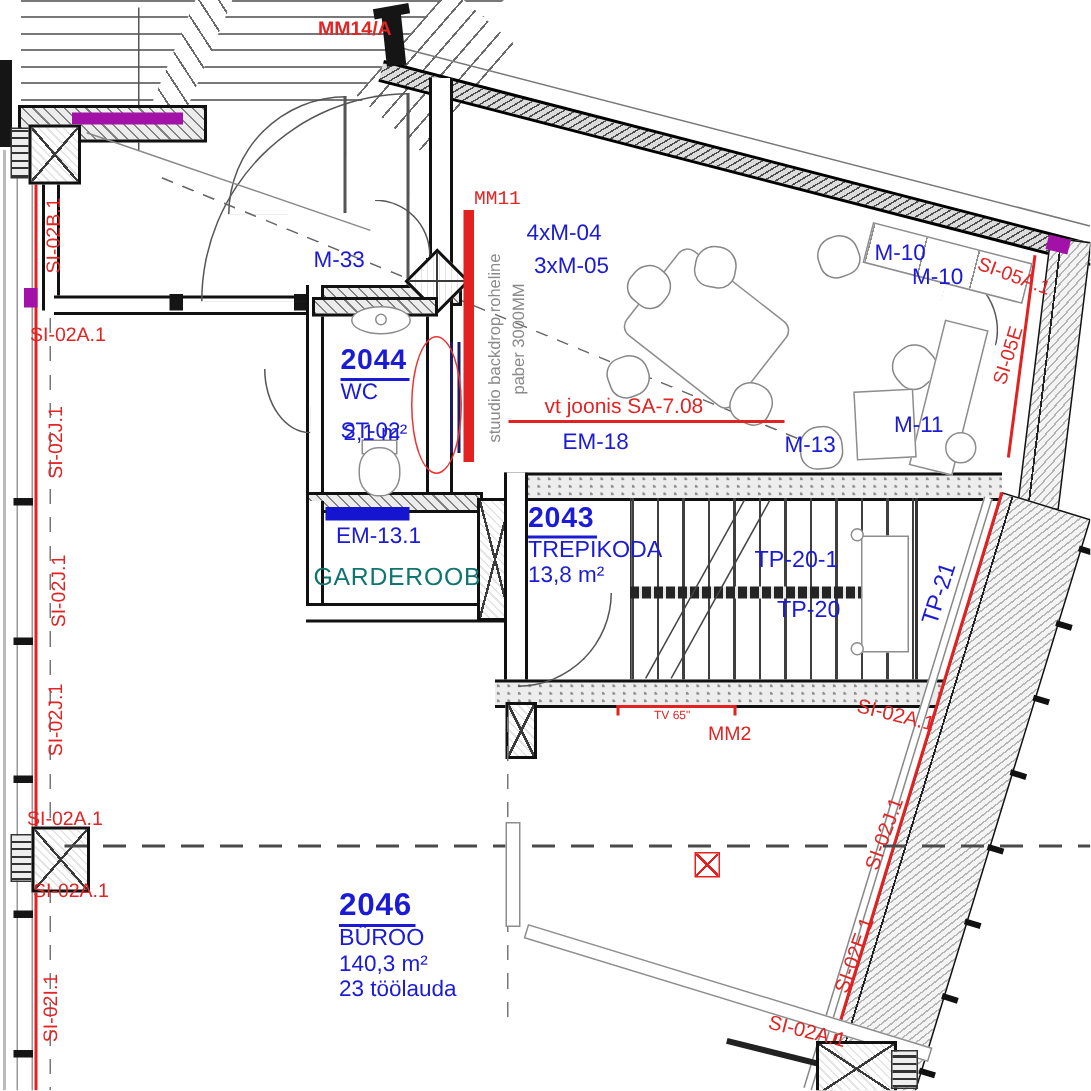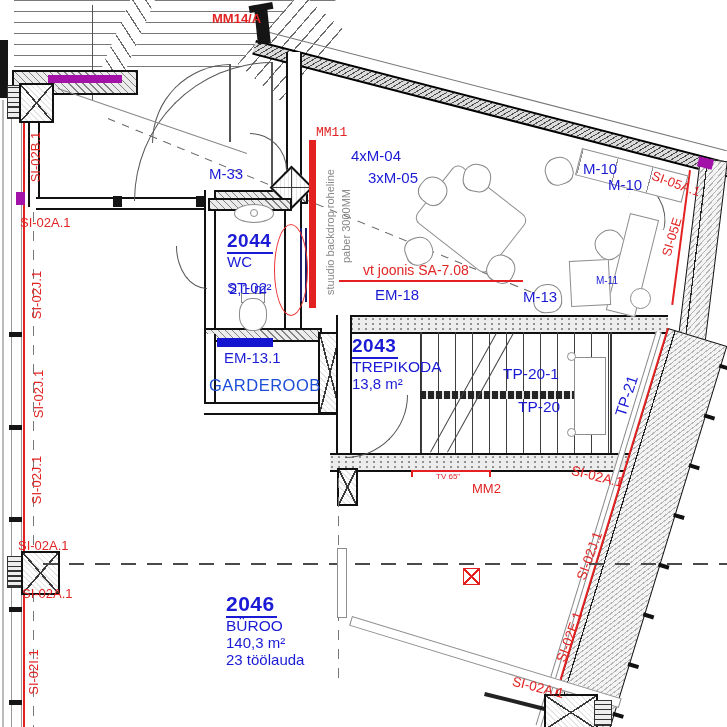--- a/index.html
+++ b/index.html
@@ -203,24 +203,24 @@
   <div class="lbl red" style="left:597px;top:477px;font-size:13.5px;transform:translate(-50%,-50%) rotate(14deg);">SI-02A.1</div>
   <div class="lbl red rotc" style="left:590px;top:556px;font-size:13.5px;transform:translate(-50%,-50%) rotate(-70deg);">SI-02J.1</div>
   <div class="lbl red rotc" style="left:570px;top:637px;font-size:13.5px;transform:translate(-50%,-50%) rotate(-70deg);">SI-02E.1</div>
   <div class="lbl red" style="left:538px;top:688px;font-size:13.5px;transform:translate(-50%,-50%) rotate(14deg);">SI-02A.1</div>
 
   <div class="lbl grayt rotc" style="left:331px;top:232px;font-size:11px;">stuudio backdrop roheline</div>
   <div class="lbl grayt rotc" style="left:347px;top:226px;font-size:11px;">paber 3000MM</div>
 
   <div class="lbl blue" style="left:209px;top:166px;font-size:15px;">M-33</div>
   <div class="lbl blue" style="left:351px;top:148px;font-size:15px;">4xM-04</div>
-  <div class="lbl blue" style="left:356px;top:170px;font-size:15px;margin-left:12px;">3xM-05</div>
+  <div class="lbl blue" style="left:356px;top:170px;font-size:15px;">3xM-05</div>
   <div class="lbl blue" style="left:583px;top:161px;font-size:15px;">M-10</div>
   <div class="lbl blue" style="left:608px;top:177px;font-size:15px;">M-10</div>
-  <div class="lbl blue" style="left:596px;top:276px;font-size:10px;">M-11</div>
+  <div class="lbl blue" style="left:596px;top:276px;font-size:15px;">M-11</div>
   <div class="lbl blue" style="left:523px;top:289px;font-size:15px;">M-13</div>
   <div class="lbl blue" style="left:375px;top:287px;font-size:15px;">EM-18</div>
   <div class="lbl blue" style="left:224px;top:350px;font-size:15px;">EM-13.1</div>
   <div class="lbl blue" style="left:503px;top:366px;font-size:15.5px;">TP-20-1</div>
   <div class="lbl blue" style="left:518px;top:399px;font-size:15.5px;">TP-20</div>
   <div class="lbl blue rotc" style="left:627px;top:396px;font-size:15.5px;transform:translate(-50%,-50%) rotate(-72deg);">TP-21</div>
 
 
   <div class="lbl blue" style="left:227px;top:231px;">
     <span class="num" style="font-size:19px;">2044</span><br>
@@ -228,21 +228,21 @@
   </div>
   <div class="lbl blue" style="left:229px;top:281px;font-size:15px;">2,1 m²</div>
   <div class="lbl blue" style="left:227px;top:280px;font-size:15px;">ST-02</div>
 
   <div class="lbl blue" style="left:352px;top:336px;">
     <span class="num" style="font-size:19px;">2043</span><br>
     <span style="font-size:15.5px;text-align:right;">TREPIKODA</span><br>
     <span style="font-size:15px;">13,8 m²</span>
   </div>
 
-  <div class="lbl grayt" style="left:209px;top:377px;font-size:16.5px;letter-spacing:0.5px;color:#1d4ed8;">GARDEROOB</div>
+  <div class="lbl grayt" style="left:209px;top:377px;font-size:16.5px;letter-spacing:0.5px;color:#0f766e;">GARDEROOB</div>
 
   <div class="lbl blue" style="left:226px;top:593px;">
     <span class="num" style="font-size:21px;">2046</span><br>
     <span style="font-size:15.5px;">BÜROO</span><br>
     <span style="font-size:15px;">140,3 m²</span><br>
     <span style="font-size:15px;">23 töölauda</span>
   </div>
 
 </div>
 

